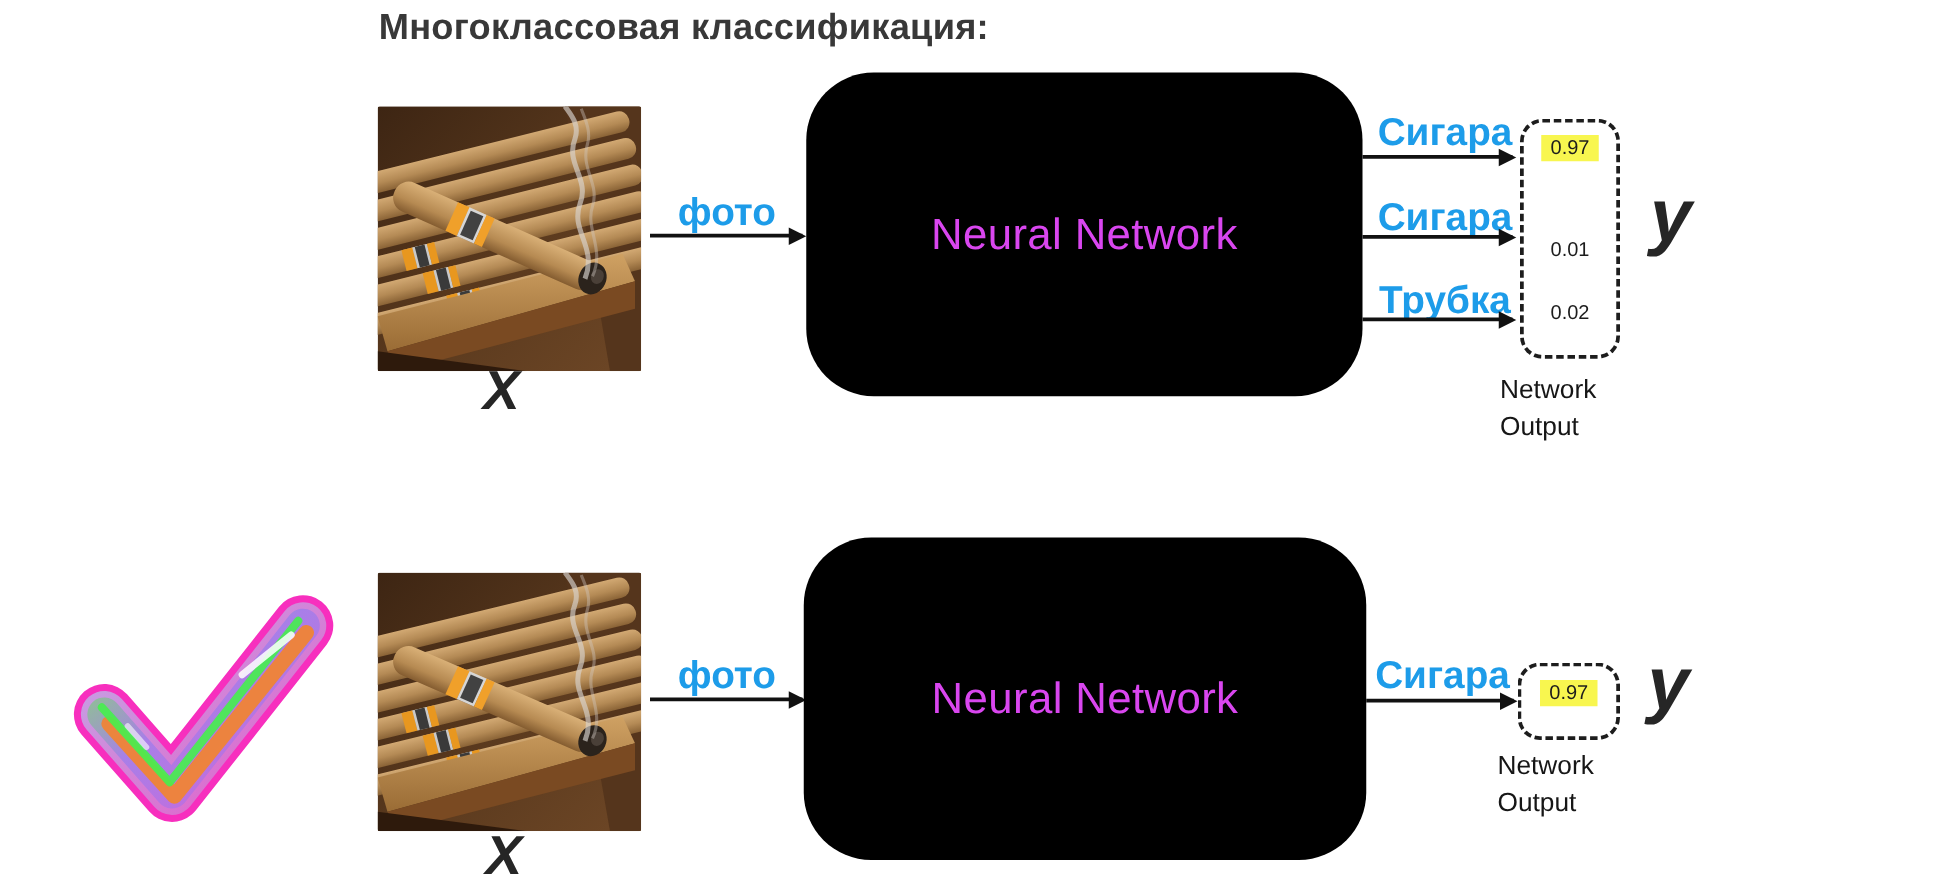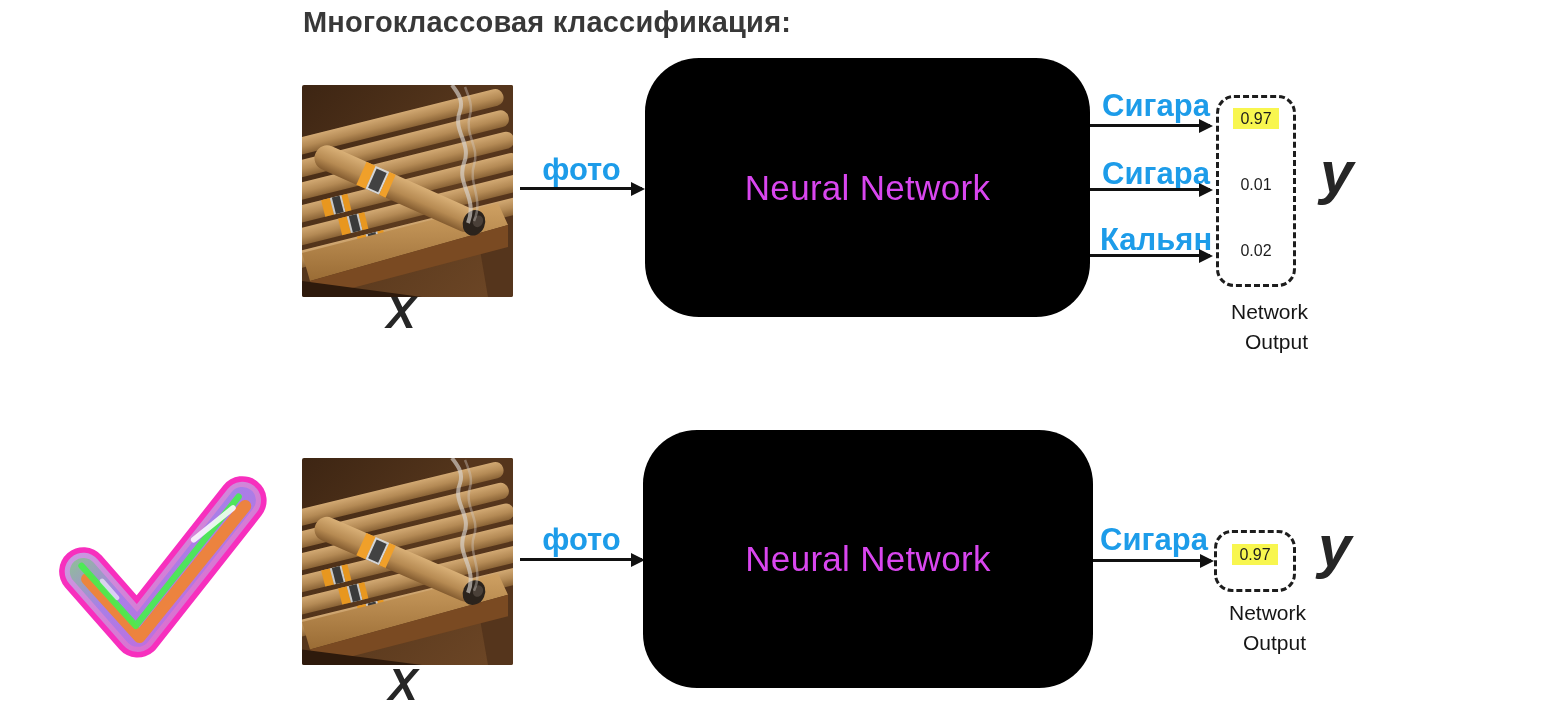--- a/index.html
+++ b/index.html
@@ -22,21 +22,21 @@
                   border-left:14px solid #111; border-top:7px solid transparent; border-bottom:7px solid transparent; }
 
   .nn-box { position:absolute; background:#000; border-radius:54px; display:flex; align-items:center; justify-content:center; }
   .nn-box span { color:#d946ef; font-size:35px; font-weight:400; letter-spacing:0.3px; }
 
   .dashed-box { position:absolute; border:3px dashed #1d1d1d; border-radius:18px; }
 
   .out-value { position:absolute; font-size:16px; color:#1c1c1c; text-align:center; }
   .out-value .hl { padding:2px 7px; }
 
-  .net-caption { position:absolute; font-size:21px; color:#161616; text-align:right; line-height:30px; }
+  .net-caption { position:absolute; font-size:21px; color:#161616; text-align:left; line-height:30px; }
 
   .check-icon { position:absolute; }
   .check-icon svg { display:block; width:100%; height:100%; }
 </style>
 </head>
 <body>
 
 <div class="stage">
 
   <div class="section-title" style="left:303px; top:6px;">Многоклассовая классификация:</div>
@@ -119,28 +119,28 @@
   <div class="nn-box" style="left:645px; top:58px; width:445px; height:259px;">
     <span>Neural Network</span>
   </div>
 
   <div class="flow-label" style="left:1100px; top:88px; width:112px; color:#1D9CE9;">Сигара</div>
   <div class="arrow" style="left:1090px; top:124px; width:120px;"></div>
 
   <div class="flow-label" style="left:1100px; top:156px; width:112px; color:#1D9CE9;">Сигара</div>
   <div class="arrow" style="left:1090px; top:188px; width:120px;"></div>
 
-  <div class="flow-label" style="left:1100px; top:222px; width:112px; color:#1D9CE9;">Кальян</div>
+  <div class="flow-label" style="left:1100px; top:222px; width:112px; color:#1D9CE9;">Трубка</div>
   <div class="arrow" style="left:1090px; top:254px; width:120px;"></div>
 
   <div class="dashed-box" style="left:1216px; top:95px; width:80px; height:192px;"></div>
   <div class="out-value" style="left:1216px; top:110px; width:80px;">
     <span class="hl" style="background:#F8F64F;">0.97</span>
   </div>
-  <div class="out-value" style="left:1216px; top:176px; width:80px;">0.01</div>
+  <div class="out-value" style="left:1216px; top:192px; width:80px;">0.01</div>
   <div class="out-value" style="left:1216px; top:242px; width:80px;text-align:center;">0.02</div>
 
   <div class="y-label" style="left:1320px; top:138px;">y</div>
 
   <div class="net-caption" style="left:1200px; top:297px; width:108px;">
     <div>Network</div>
     <div>Output</div>
   </div>
 
 

